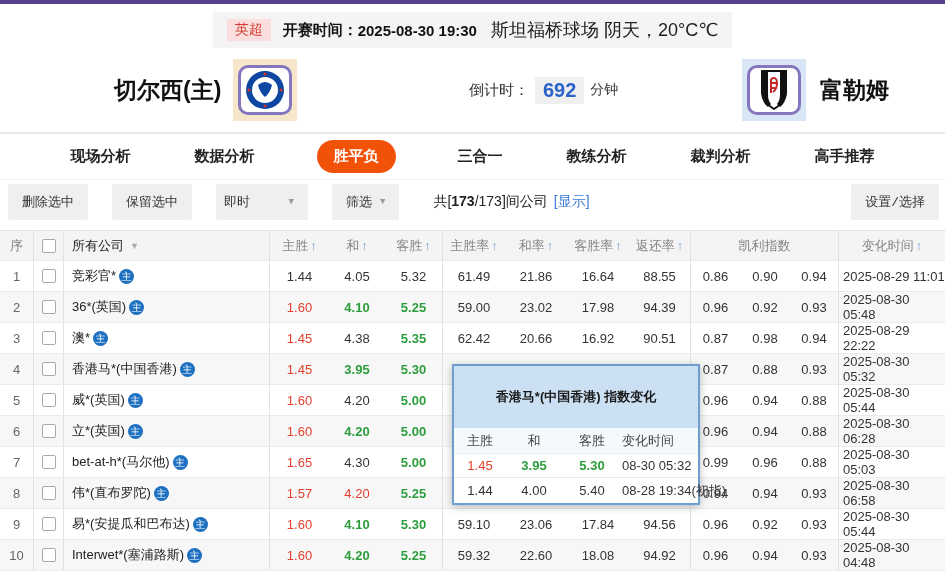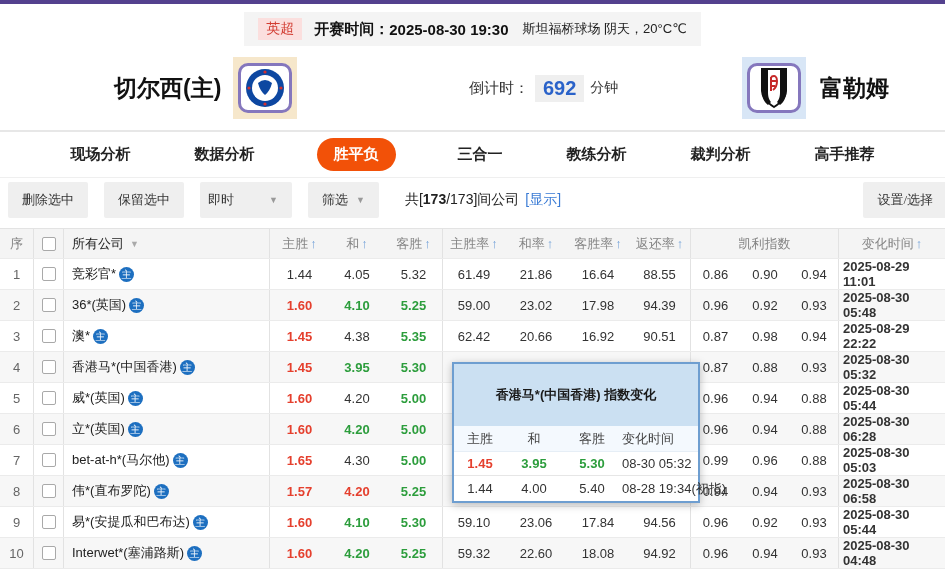--- a/index.html
+++ b/index.html
@@ -5,21 +5,21 @@
   * { box-sizing: border-box; margin: 0; padding: 0; }
   html,body { width: 945px; height: 573px; overflow: hidden; background: #fff;
     font-family: "Liberation Sans", "DejaVu Sans", sans-serif; font-size: 13px; color:#333; }
   .topbar { height:4px; background:#54418e; }
 
   
   .meta-wrap { display:flex; justify-content:center; margin-top:8px; }
   .meta-bar { display:inline-flex; align-items:center; background:#f4f4f4; padding:6px 14px; }
   .league-badge { background:#fbdfde; color:#d23c31; padding:2px 8px; font-size:14px; margin-right:12px; }
   .kickoff { font-weight:bold; font-size:15px; color:#111; }
-  .venue { font-size:13px; color:#222; margin-left:14px;text-align:right; }
+  .venue { font-size:18px; color:#222; margin-left:14px;text-align:right; }
 
   
   .match-header { display:flex; align-items:center; height:84px; }
   .team-name { font-size:23px; font-weight:bold; color:#111; }
   .home-name { margin-left:114px; }
   .away-name { margin-left:14px; margin-right:56px; }
   .badge-wrap { display:flex; align-items:center; justify-content:center; width:64px; height:62px; margin-left:12px; }
   .home-wrap { background:#f6e7cb; }
   .away-wrap { background:#d8e6f6; margin-left:0; }
   .badge-inner { width:54px; height:50px; background:#fff; border:3px solid #8577bd; border-radius:10px;
@@ -33,45 +33,45 @@
   .divider-thin { height:1px; background:#efefef; }
 
   
   .tabs { display:flex; align-items:center; justify-content:center; height:45px; gap:60px; }
   .tab { font-size:15px; font-weight:bold; color:#222; cursor:pointer; padding:7px 2px; }
   .tab.active { background:#f25108; color:#fff; padding:7px 17px; border-radius:17px; }
 
   
   .toolbar { display:flex; align-items:center; height:44px; padding:0 8px; position:relative; }
   .tbtn { background:#efefef; border:none; border-radius:2px; padding:9px 14px; font-size:13px; color:#333;
-    font-family:Liberation Serif, serif; margin-right:16px; cursor:pointer; display:inline-flex; align-items:center; }
+    font-family:Liberation Mono, monospace; margin-right:24px; cursor:pointer; display:inline-flex; align-items:center; }
   .tbtn .arr { color:#999; font-size:9px; margin-left:8px; }
   .tbtn.instant { width:92px; justify-content:space-between;padding-left:8px; }
   .count-text { margin-left:10px; font-size:14px; color:#222; }
   .count-text b { font-weight:bold; }
   .show-link { color:#3a7bd5; margin-left:6px; cursor:pointer; font-size:14px; }
   .settings-btn { position:absolute; right:-18px; }
 
   
   .table { margin-top:6px; position:relative; }
   .tr { display:grid; grid-template-columns:34px 30px 206px 59px 56px 58px 62px 62px 62px 62px 49px 50px 49px 106px;
     height:31px; align-items:center; border-top:1px solid #ebebeb; }
   .thead { background:#f4f4f4; height:30px; color:#848484; border-top:1px solid #e3e3e3; }
   .td { text-align:center; }
   .td.vline { border-right:1px solid #e2e2e2; height:100%; display:flex; align-items:center; justify-content:center; }
   .thead .td.vline, .tr .td.vline { }
   .td.company { text-align:left; padding-left:8px; justify-content:flex-start; color:#222; }
-  .td.time { text-align:left; padding-left:4px;font-weight:bold; }
+  .td.time { text-align:left; padding-left:4px; }
   .tr.even { background:#f7f7f7; }
   .sort-arrow { color:#6f9fd8; font-weight:bold; margin-left:2px; }
   .hdr-caret { color:#a9a9a9; font-size:9px; margin-left:6px; }
   .checkbox { display:inline-block; width:14px; height:14px; border:1px solid #a9a9a9; border-radius:2px; background:#fff; vertical-align:middle; }
   .zhu-icon { display:inline-block; width:15px; height:15px; line-height:15px; border-radius:50%;
     background:#1d6fc0; color:#fff; font-size:10px; text-align:center; margin-left:3px; vertical-align:-2px; }
-  .odd-r { color:#e5402e; font-weight:bold; }
+  .odd-r { color:#e5402e; font-weight:normal; }
   .odd-g { color:#2c9d3c; font-weight:bold; }
   .odd-k { color:#333; }
   .seq { color:#666; }
   .stub { height:5px; border-top:1px solid #ebebeb; }
 
   
   .popup { position:absolute; left:452px; top:134px; width:248px; border:2px solid #6e9ed0; background:#fff;
     box-shadow:0 2px 8px rgba(0,0,0,.25); z-index:5; }
   .popup-title { background:#cbe0f2; text-align:center; font-weight:bold; color:#1a1a1a; padding:22px 0; font-size:13px; }
   .popup-row { display:grid; grid-template-columns:52px 56px 60px 76px; align-items:center; height:25px; text-align:center; }

